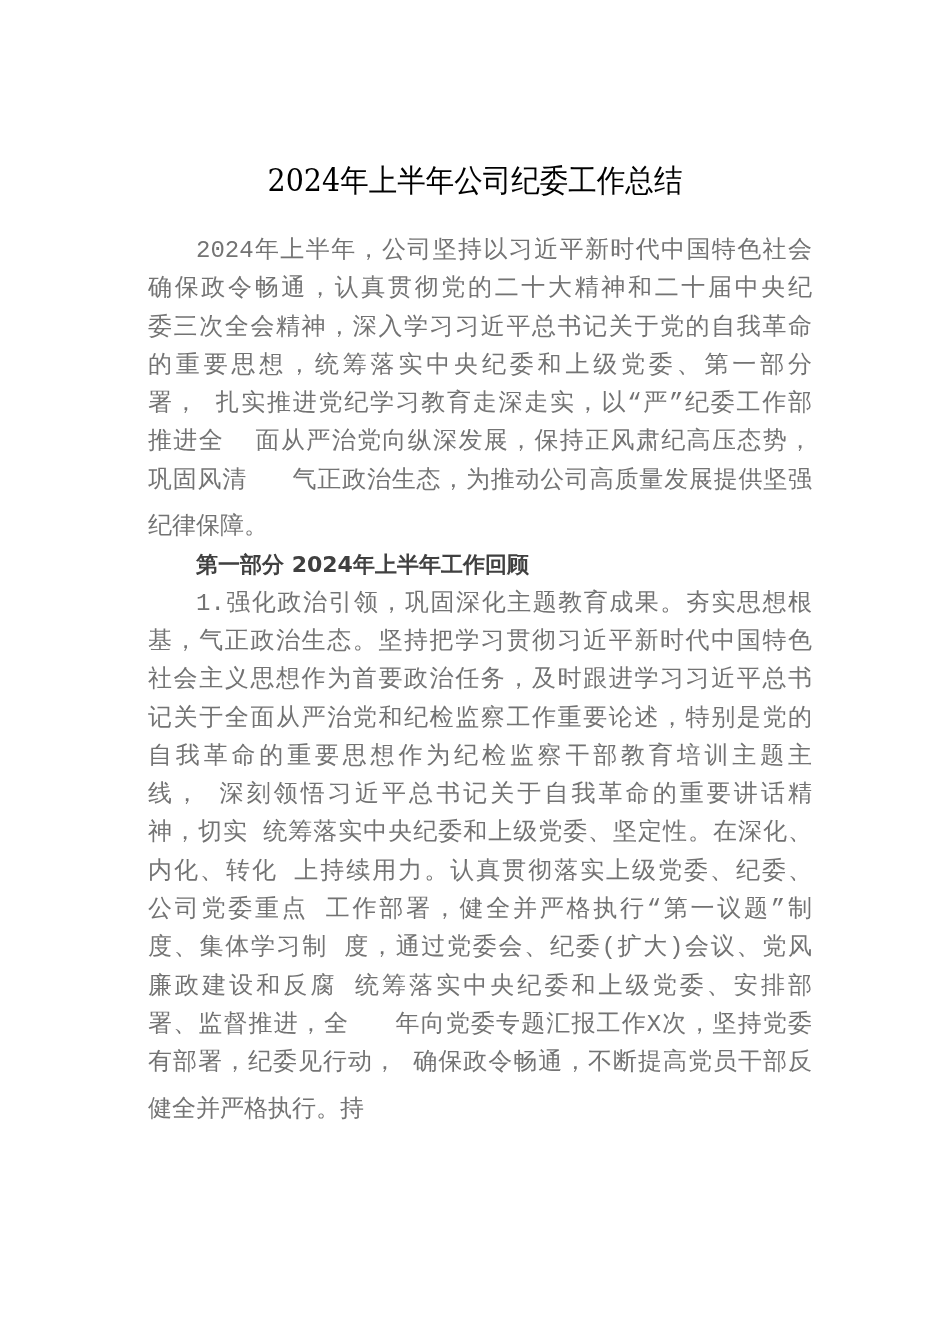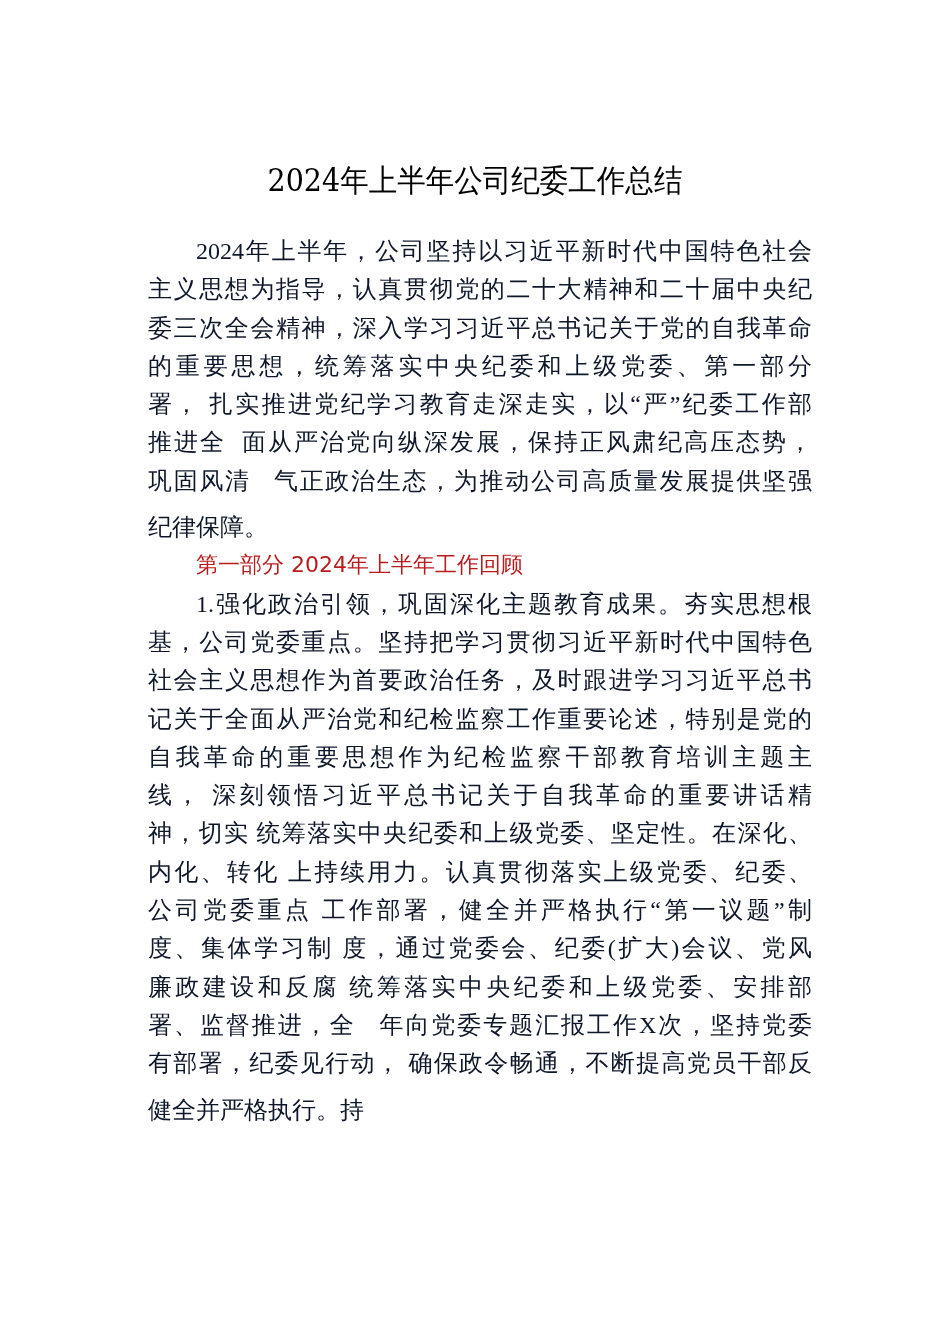--- a/index.html
+++ b/index.html
@@ -42,65 +42,65 @@
       width: 664px;
       top: 232px;
     }
     .line {
       height: 38.3px;
       line-height: 38.3px;
       font-size: 24px;
       white-space: pre;
       text-align: justify;
       text-align-last: justify;
-      color: #0f172a;
-      font-family: Liberation Serif, serif;
+      color: #737373;
+      font-family: Liberation Mono, monospace;
       font-weight: 300;
       letter-spacing: 0px;
     }
     .line.last {
       text-align-last: left;
       margin-top: 8px;
     }
     .line.indent {
       padding-left: 48px;
     }
     .line.heading {
-      font-weight: normal;
+      font-weight: bold;
       font-family: "DejaVu Sans", "Liberation Sans", sans-serif;
       font-size: 22px;
       text-align-last: left;
-      color: #b91c1c;
+      color: #404040;
       padding-left: 48px;
     }
   </style>
 </head>
 <body>
 
 <div class="page">
   <h1 class="title">2024年上半年公司纪委工作总结</h1>
 
   <div class="body-text">
 
     <div>
       <div class="line indent">2024年上半年，公司坚持以习近平新时代中国特色社会</div>
-      <div class="line">主义思想为指导，认真贯彻党的二十大精神和二十届中央纪</div>
+      <div class="line">确保政令畅通，认真贯彻党的二十大精神和二十届中央纪</div>
       <div class="line">委三次全会精神，深入学习习近平总书记关于党的自我革命</div>
       <div class="line">的重要思想，统筹落实中央纪委和上级党委、第一部分</div>
       <div class="line">署， 扎实推进党纪学习教育走深走实，以“严”纪委工作部</div>
       <div class="line">推进全  面从严治党向纵深发展，保持正风肃纪高压态势，</div>
       <div class="line">巩固风清   气正政治生态，为推动公司高质量发展提供坚强</div>
       <div class="line last">纪律保障。</div>
     </div>
 
     <div class="line heading">第一部分 2024年上半年工作回顾</div>
 
     <div>
       <div class="line indent">1.强化政治引领，巩固深化主题教育成果。夯实思想根</div>
-      <div class="line">基，公司党委重点。坚持把学习贯彻习近平新时代中国特色</div>
+      <div class="line">基，气正政治生态。坚持把学习贯彻习近平新时代中国特色</div>
       <div class="line">社会主义思想作为首要政治任务，及时跟进学习习近平总书</div>
       <div class="line">记关于全面从严治党和纪检监察工作重要论述，特别是党的</div>
       <div class="line">自我革命的重要思想作为纪检监察干部教育培训主题主</div>
       <div class="line">线， 深刻领悟习近平总书记关于自我革命的重要讲话精</div>
       <div class="line">神，切实 统筹落实中央纪委和上级党委、坚定性。在深化、</div>
       <div class="line">内化、转化 上持续用力。认真贯彻落实上级党委、纪委、</div>
       <div class="line">公司党委重点 工作部署，健全并严格执行“第一议题”制</div>
       <div class="line">度、集体学习制 度，通过党委会、纪委(扩大)会议、党风</div>
       <div class="line">廉政建设和反腐 统筹落实中央纪委和上级党委、安排部</div>
       <div class="line">署、监督推进，全   年向党委专题汇报工作X次，坚持党委</div>

